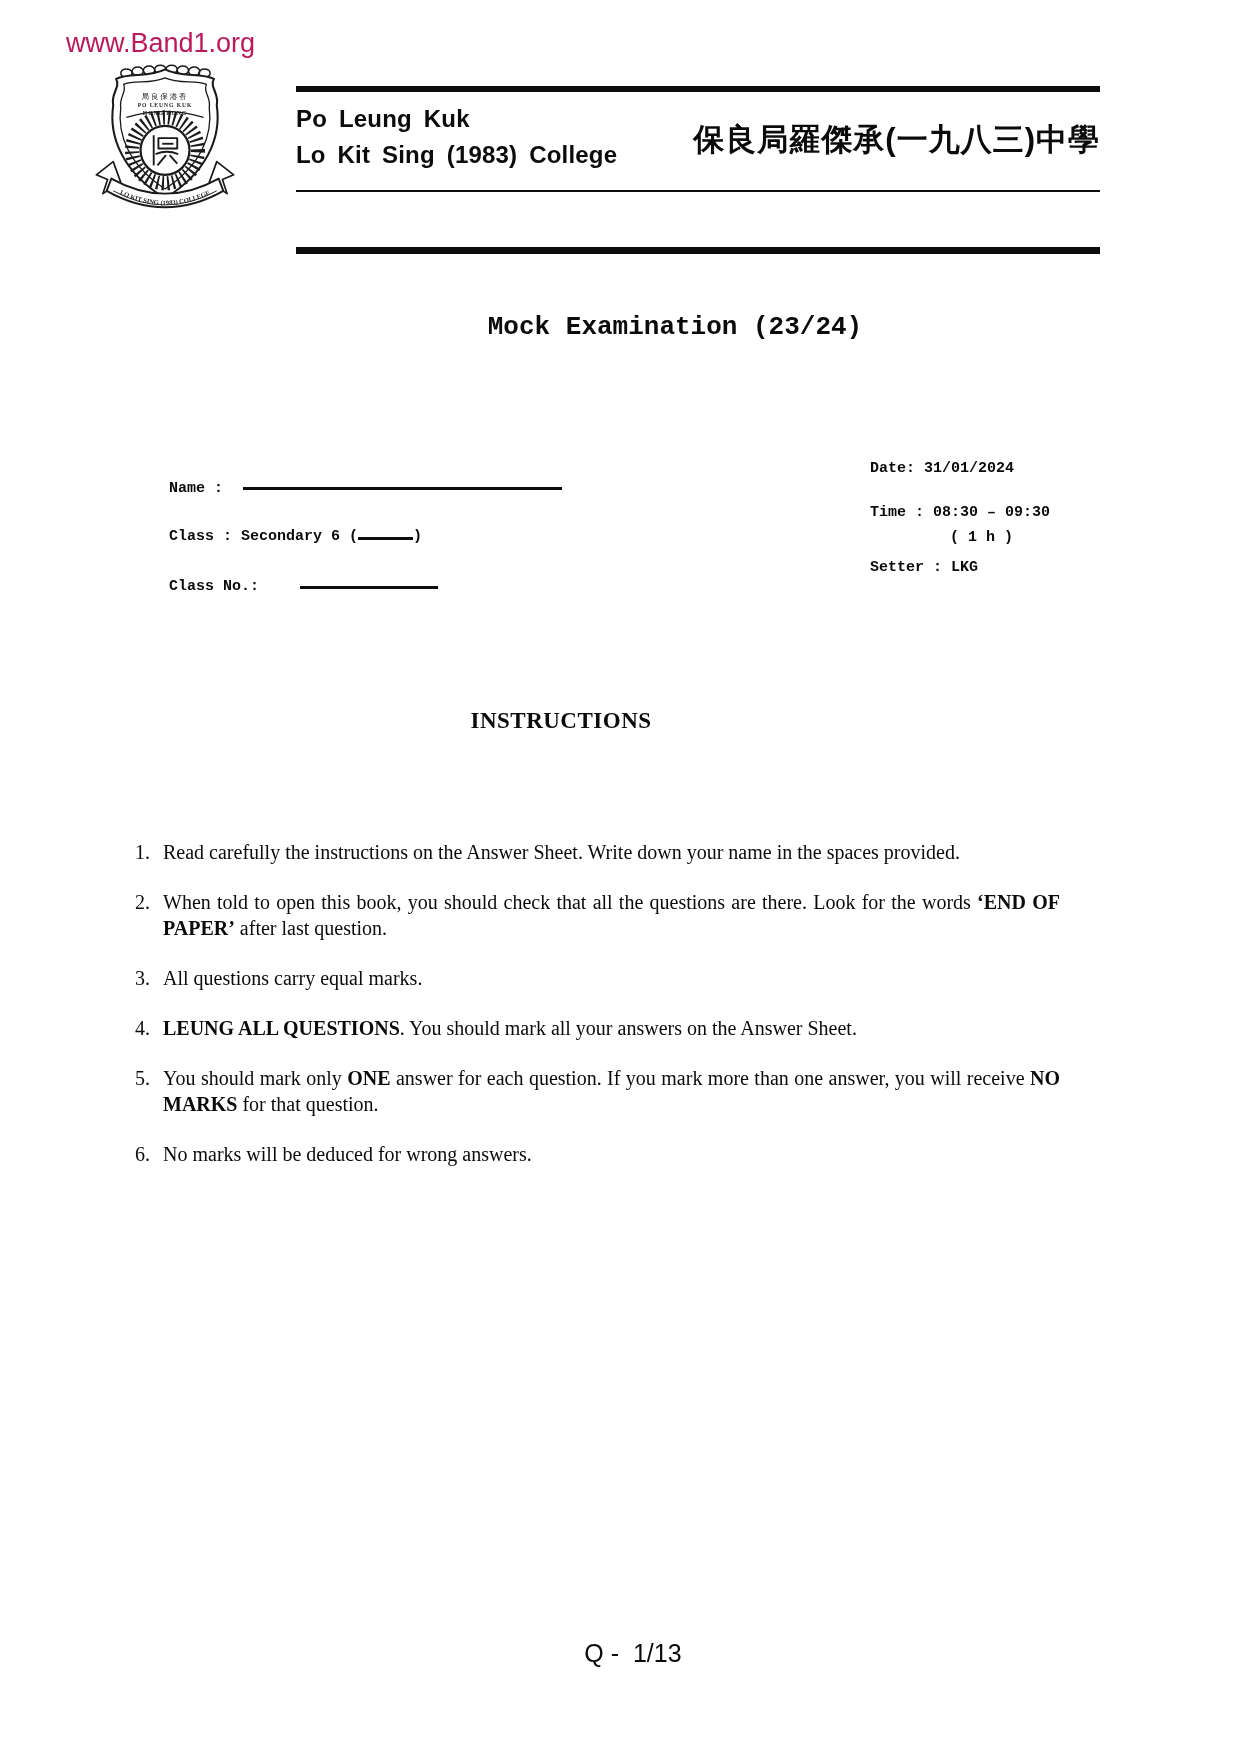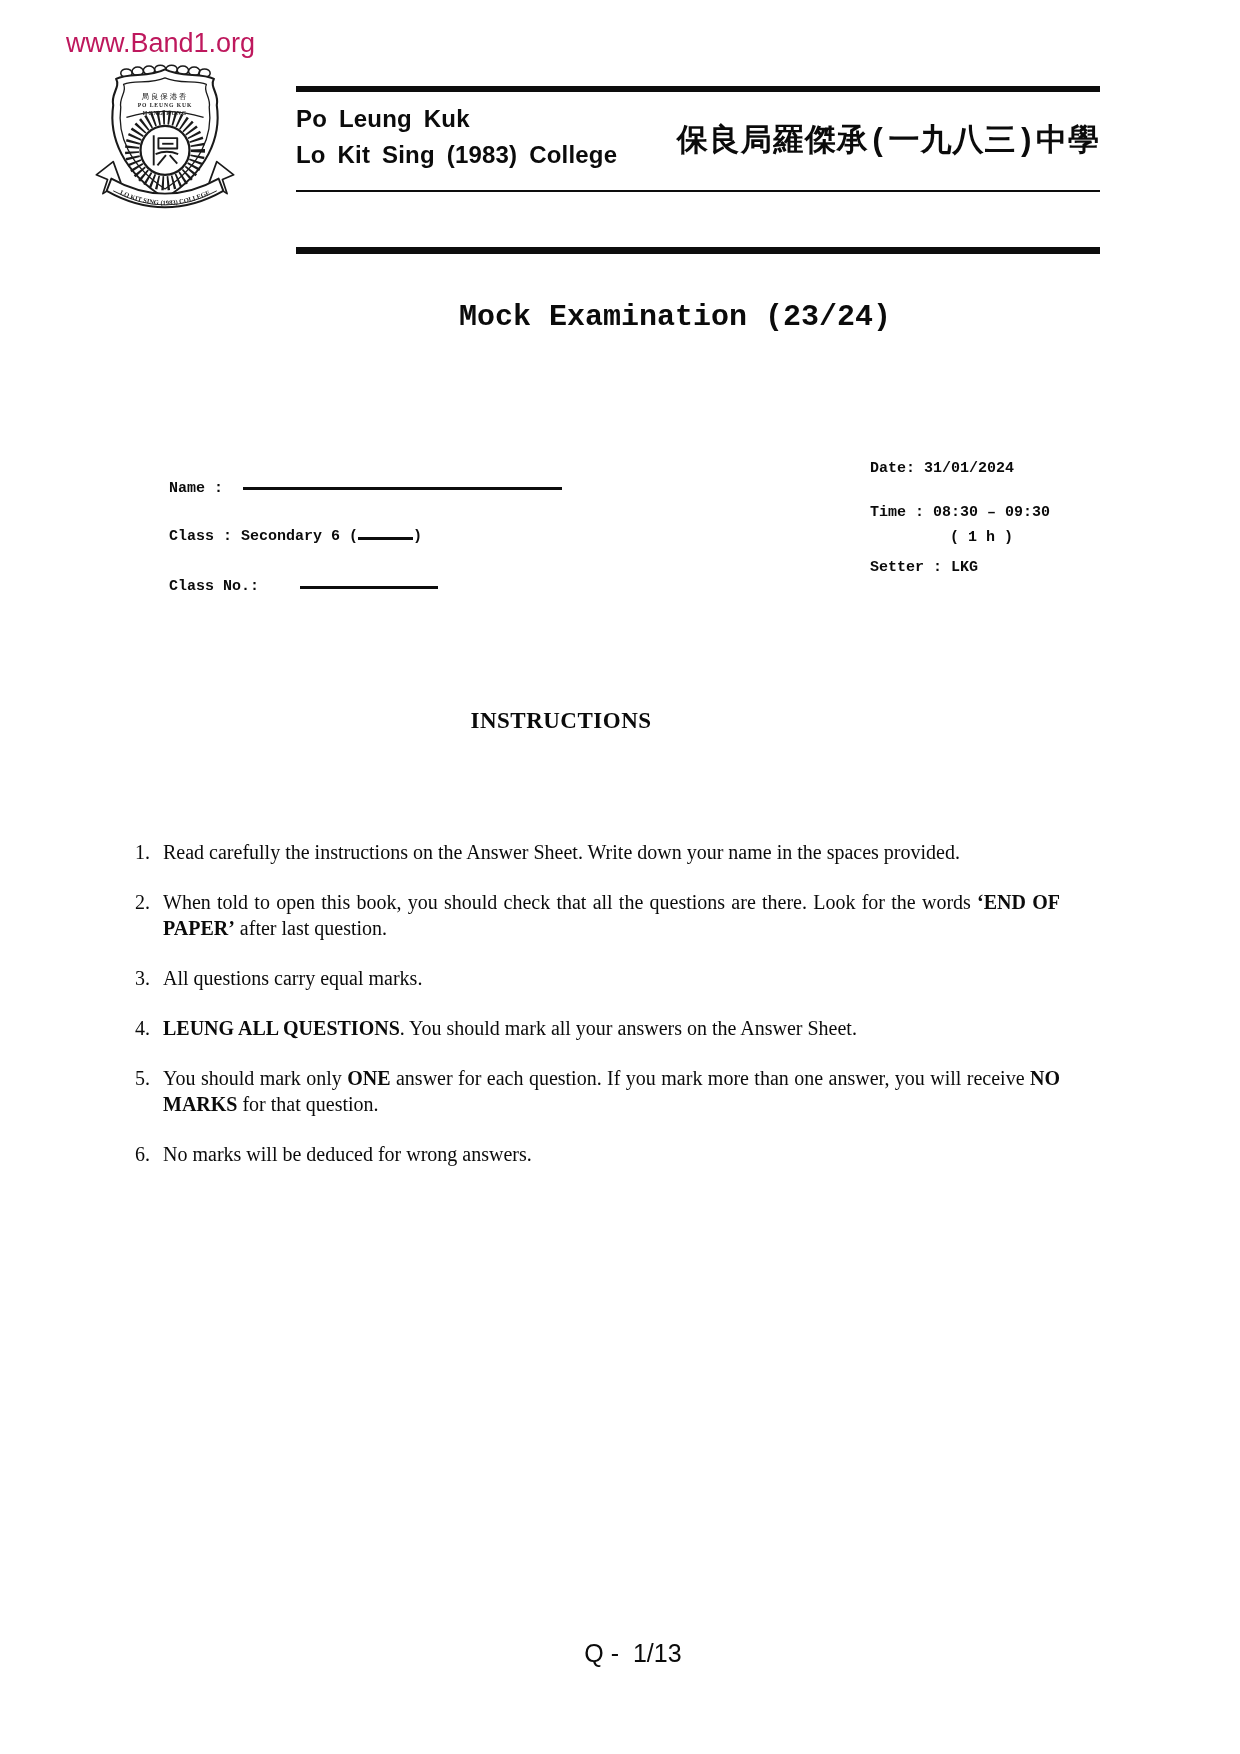--- a/index.html
+++ b/index.html
@@ -18,28 +18,28 @@
   .rule-t1{top:86px; height:6px;}
   .rule-thin{top:190px; height:2px;}
   .rule-t2{top:247px; height:7px;}
   .school-en{
     left:296px; top:101px; font-family:"Liberation Sans", sans-serif;
     font-weight:bold; font-size:24px; line-height:36px; word-spacing:5px;
     letter-spacing:0.2px;
   }
   .school-zh{
     left:600px; top:119px; width:500px; text-align:right;
-    font-family:Liberation Mono, monospace; font-weight:bold;
+    font-family:Liberation Sans, sans-serif; font-weight:bold;
     font-size:31px; letter-spacing:1px; white-space:nowrap;
   }
   .crest{left:85px; top:60px;}
   
   .titleblock{left:275px; width:800px; text-align:center;
     font-family:"Liberation Mono", monospace; font-weight:bold; white-space:pre;}
-  .title1{top:300px; font-size:30px;}
+  .title1{top:312px; font-size:26px;}
   .title2{top:344px; font-size:30px;}
   
   .mono{font-family:"Liberation Mono", monospace; font-weight:bold; font-size:15px; white-space:pre;}
   .row{height:30px;}
   .uline{position:absolute; background:#0d0d0d; height:3px;}
   .blank-inline{display:inline-block; width:55px; height:1.02em;
     border-bottom:3px solid #0d0d0d; vertical-align:baseline;}
   
   .insthead{left:133px; top:708px; width:856px; text-align:center;
     font-weight:bold; font-size:23px; letter-spacing:0.5px;}

